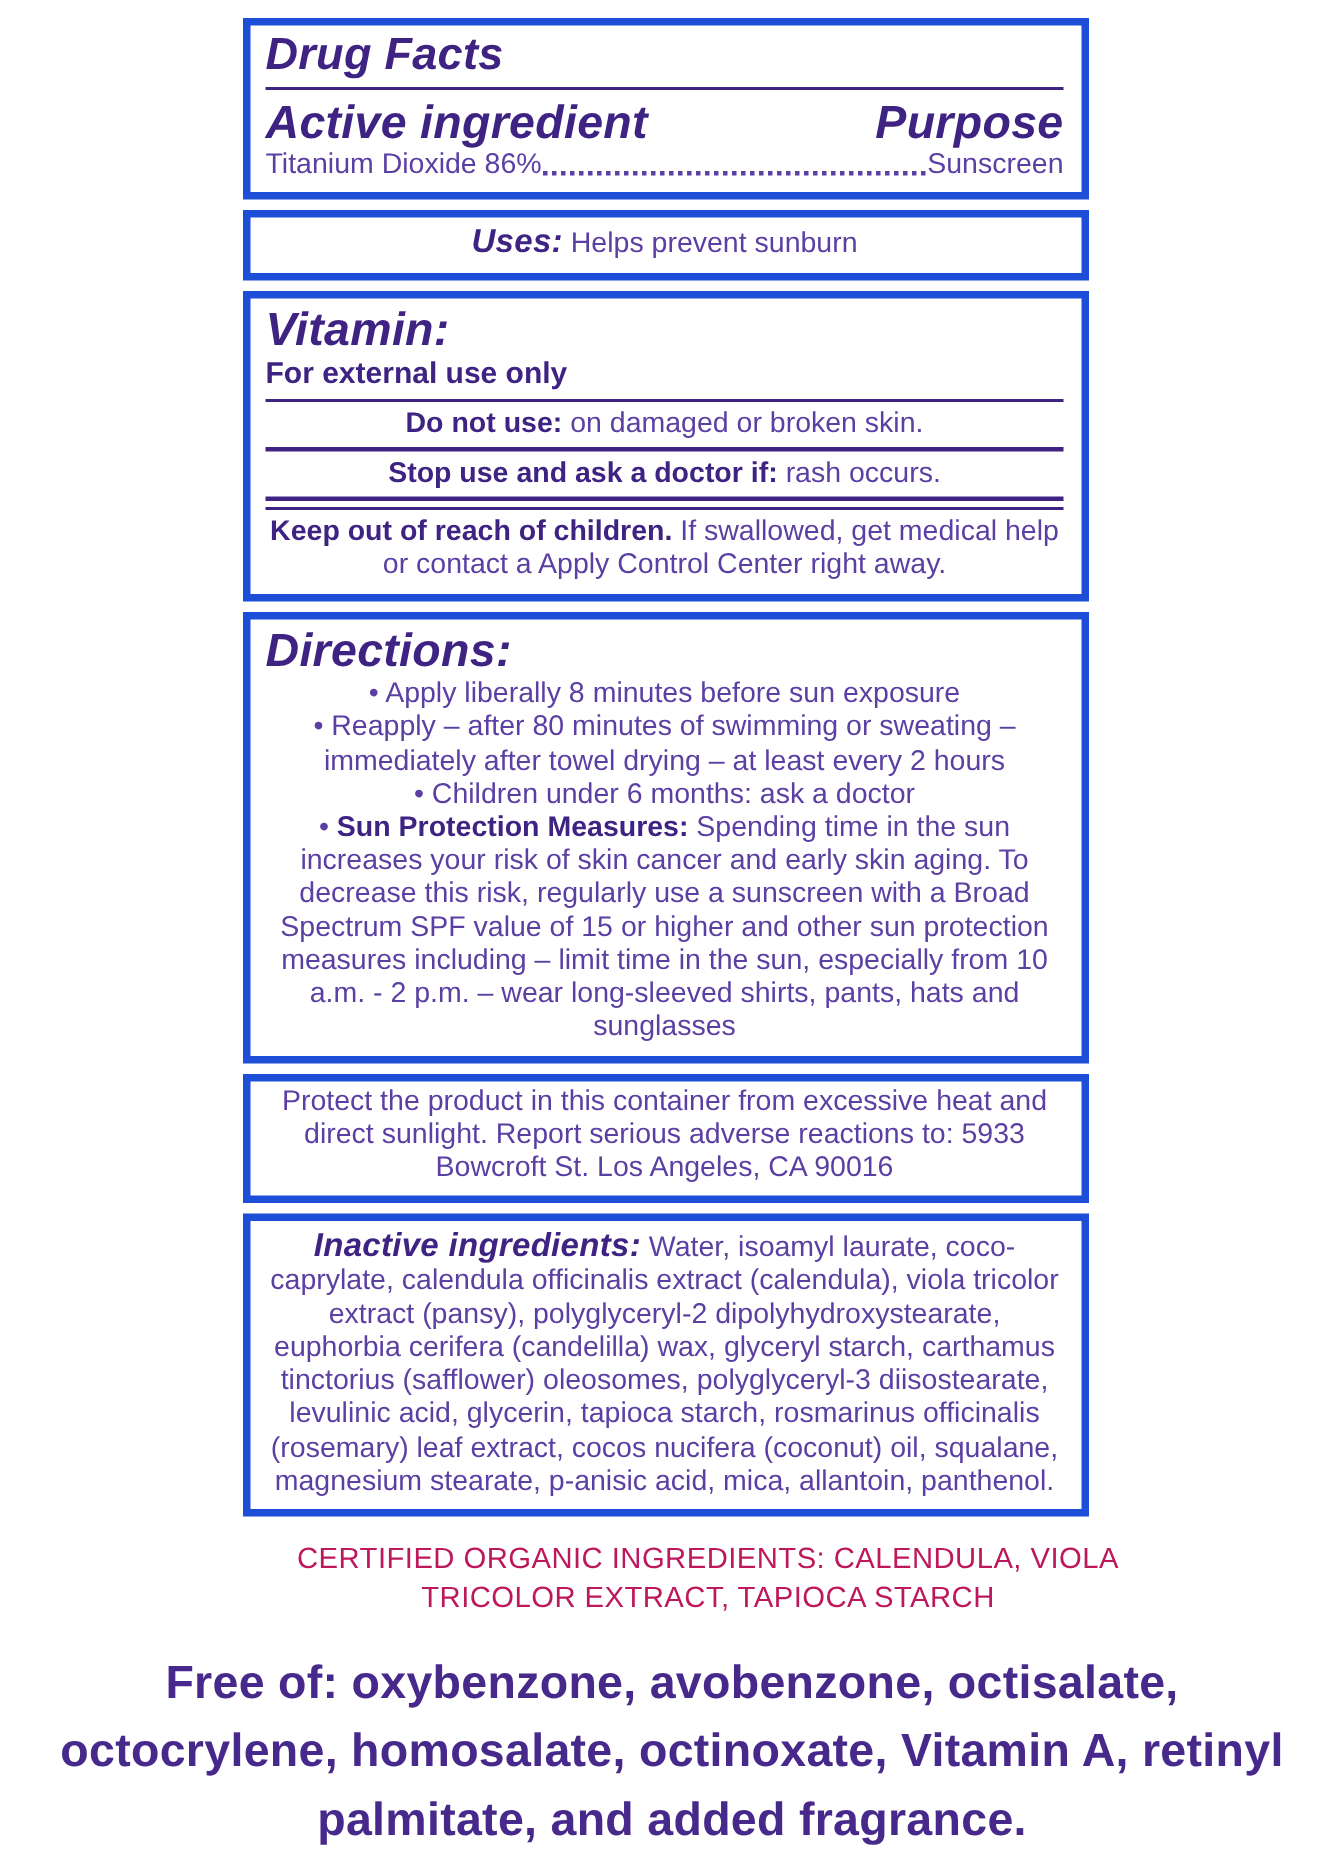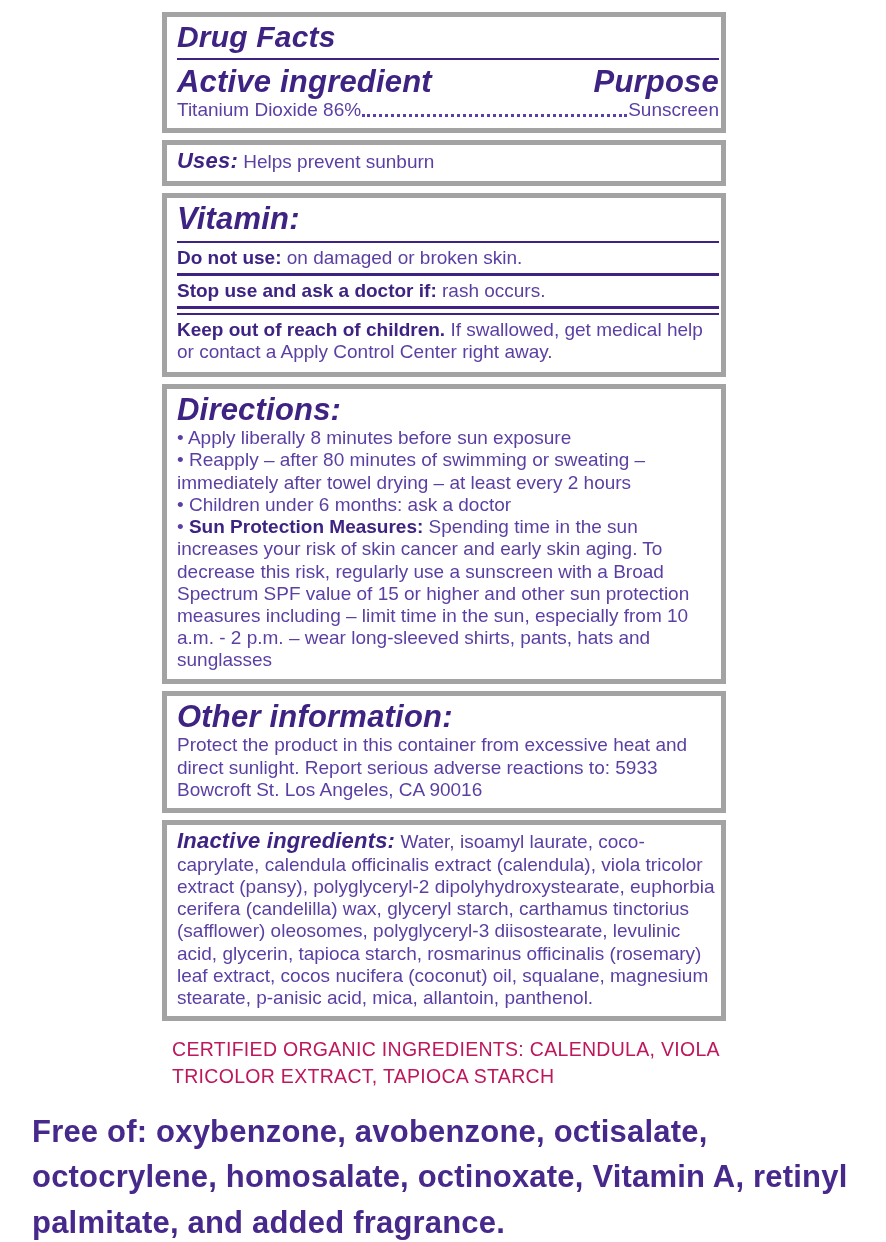--- a/index.html
+++ b/index.html
@@ -11,23 +11,23 @@
     font-family: "Liberation Sans", sans-serif;
     font-size: 19px;
     line-height: 1.17;
     color: #5b3fa3;
   }
   .label-col {
     margin: 12px 0 0 162px;
     width: 564px;
   }
   .box {
-    border: 5px solid #a3a3a3;
+    border: 5px solid #1d4ed8;
     margin-bottom: 7px;
-    padding: 3px 2px 7px 10px;
+    padding: 3px 12px 7px 10px;
     background: #ffffff;
   }
   .title-xl {
     font-size: 30px;
     font-weight: bold;
     font-style: italic;
     color: #3e2383;
     line-height: 1.15;
     letter-spacing: 0.2px;
   }
@@ -53,21 +53,21 @@
   .rule {
     height: 2.5px;
     background: #3e2383;
     margin: 4px 0;
   }
   .rule-thin {
     height: 2px;
     background: #3e2383;
     margin: 3px 0 4px 0;
   }
-  p { margin: 0; }
+  p { margin: 0; text-align: center; }
   .row {
     display: flex;
     justify-content: space-between;
     align-items: flex-end;
   }
   .leader {
     flex: 1;
     border-bottom: 3px dotted #5b3fa3;
     margin: 0 1px 4px 1px;
     min-width: 20px;
@@ -115,39 +115,39 @@
       <span>Sunscreen</span>
     </div>
   </div>
 
   <div class="box">
     <p><span class="title-inline">Uses:</span> <span>Helps prevent sunburn</span></p>
   </div>
 
   <div class="box">
     <div class="title">Vitamin:</div>
+    <div class="blabel subtitle">For external use only</div>
     <div class="rule"></div>
     <p class="warn-item"><span class="blabel">Do not use:</span> <span>on damaged or broken skin.</span></p>
     <div class="rule"></div>
     <p class="warn-item"><span class="blabel">Stop use and ask a doctor if:</span> <span>rash occurs.</span></p>
     <div class="rule"></div>
     <div class="rule"></div>
     <p class="warn-item"><span class="blabel">Keep out of reach of children.</span> <span>If swallowed, get medical help or contact a Apply Control Center right away.</span></p>
   </div>
 
   <div class="box bullets">
     <div class="title">Directions:</div>
     <p><span class="bullet-glyph">•</span> <span>Apply liberally 8 minutes before sun exposure</span></p>
     <p><span class="bullet-glyph">•</span> <span>Reapply – after 80 minutes of swimming or sweating – immediately after towel drying – at least every 2 hours</span></p>
     <p><span class="bullet-glyph">•</span> <span>Children under 6 months: ask a doctor</span></p>
     <p><span class="bullet-glyph">•</span> <span class="blabel">Sun Protection Measures:</span> <span>Spending time in the sun increases your risk of skin cancer and early skin aging. To decrease this risk, regularly use a sunscreen with a Broad Spectrum SPF value of 15 or higher and other sun protection measures including – limit time in the sun, especially from 10 a.m. - 2 p.m. – wear long-sleeved shirts, pants, hats and sunglasses</span></p>
   </div>
 
   <div class="box">
-    <div class="title">Other information:</div>
     <p>Protect the product in this container from excessive heat and direct sunlight. Report serious adverse reactions to: 5933 Bowcroft St. Los Angeles, CA 90016</p>
   </div>
 
   <div class="box">
     <p><span class="title-inline">Inactive ingredients:</span> <span>Water, isoamyl laurate, coco-caprylate, calendula officinalis extract (calendula), viola tricolor extract (pansy), polyglyceryl-2 dipolyhydroxystearate, euphorbia cerifera (candelilla) wax, glyceryl starch, carthamus tinctorius (safflower) oleosomes, polyglyceryl-3 diisostearate, levulinic acid, glycerin, tapioca starch, rosmarinus officinalis (rosemary) leaf extract, cocos nucifera (coconut) oil, squalane, magnesium stearate, p-anisic acid, mica, allantoin, panthenol.</span></p>
   </div>
 
 </div>
 
 <p class="certified">CERTIFIED ORGANIC INGREDIENTS: CALENDULA, VIOLA TRICOLOR EXTRACT, TAPIOCA STARCH</p>

